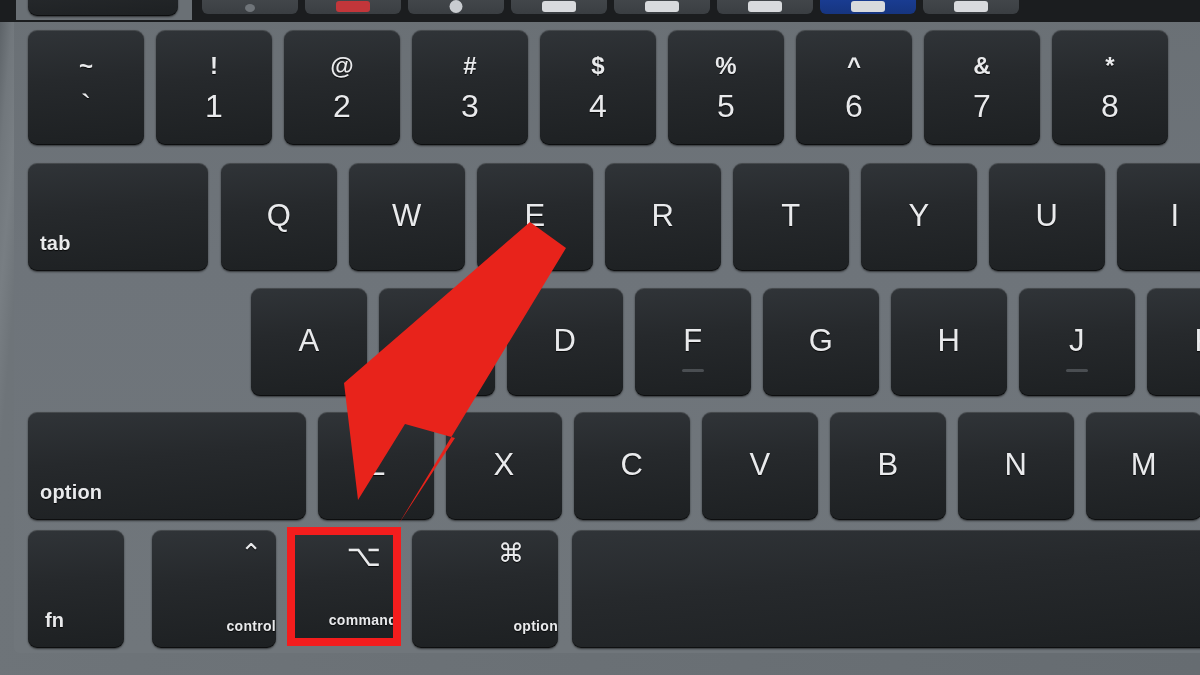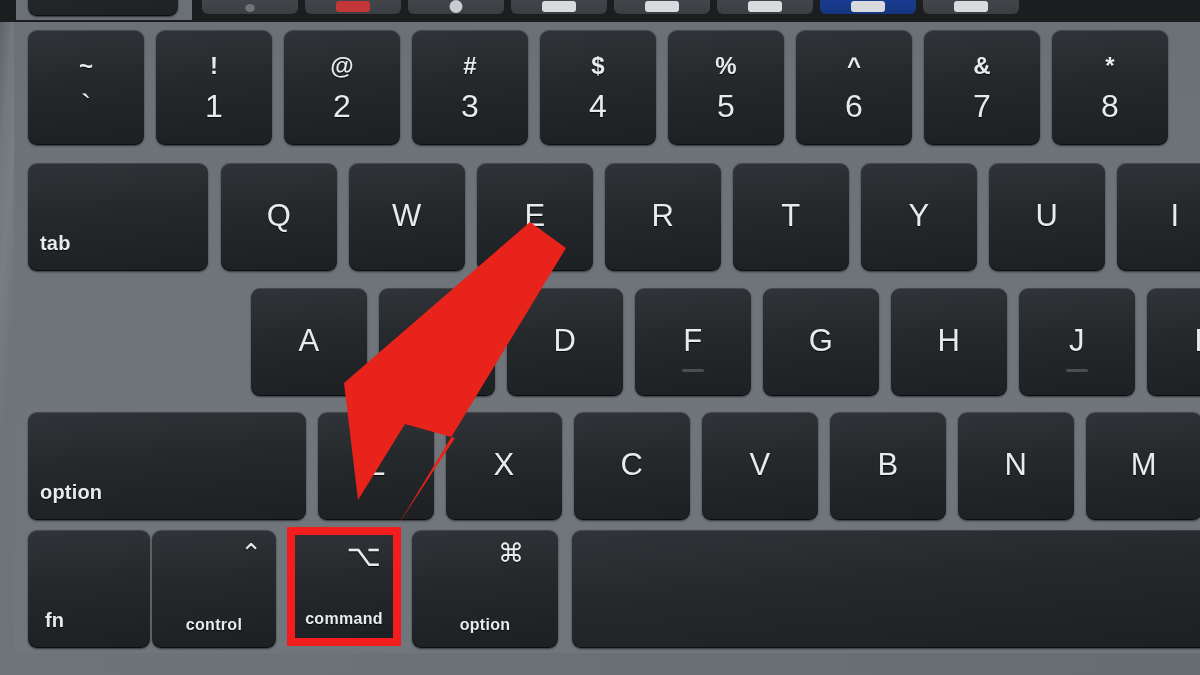--- a/index.html
+++ b/index.html
@@ -103,22 +103,22 @@
     bottom: 16px;
     font-size: 20px;
     font-weight: 700;
     letter-spacing: 0.2px;
     text-shadow: 0 1px 1px rgba(0,0,0,0.8);
   }
   .word-center {
     position: absolute;
     left: 0; right: 0;
     bottom: 14px;
-    text-align: center;
-    font-size: 16px;
+    text-align: right;
+    font-size: 14px;
     font-weight: 700;
     letter-spacing: 0.3px;
     text-shadow: 0 1px 1px rgba(0,0,0,0.8);
   }
   .sym-right {
     position: absolute;
     right: 14px;
     top: 8px;
     font-size: 30px;
     line-height: 1;
@@ -349,21 +349,21 @@
         <span class="glyph-main">B</span>
       </div>
       <div class="key letter" style="left: 958px; top: 412px; width: 116px; height: 108px;">
         <span class="glyph-main">N</span>
       </div>
       <div class="key letter" style="left: 1086px; top: 412px; width: 116px; height: 108px;">
         <span class="glyph-main">M</span>
       </div>
     </div>
 
-  <div class="key" style="left:28px; top:530px; width:122px; height:118px;text-align:center;">
+  <div class="key" style="left:28px; top:530px; width:96px; height:118px;text-align:center;">
     <span class="word-left" style="left:17px;">fn</span>
   </div>
 
   <div class="key" style="left:152px; top:530px; width:124px; height:118px;">
     <span class="sym-right small">⌃</span>
     <span class="word-center">control</span>
   </div>
 
   <div class="key" style="left:291px; top:531px; width:106px; height:111px;">
     <span class="sym-right" style="right:16px; top:10px;">⌥</span>

